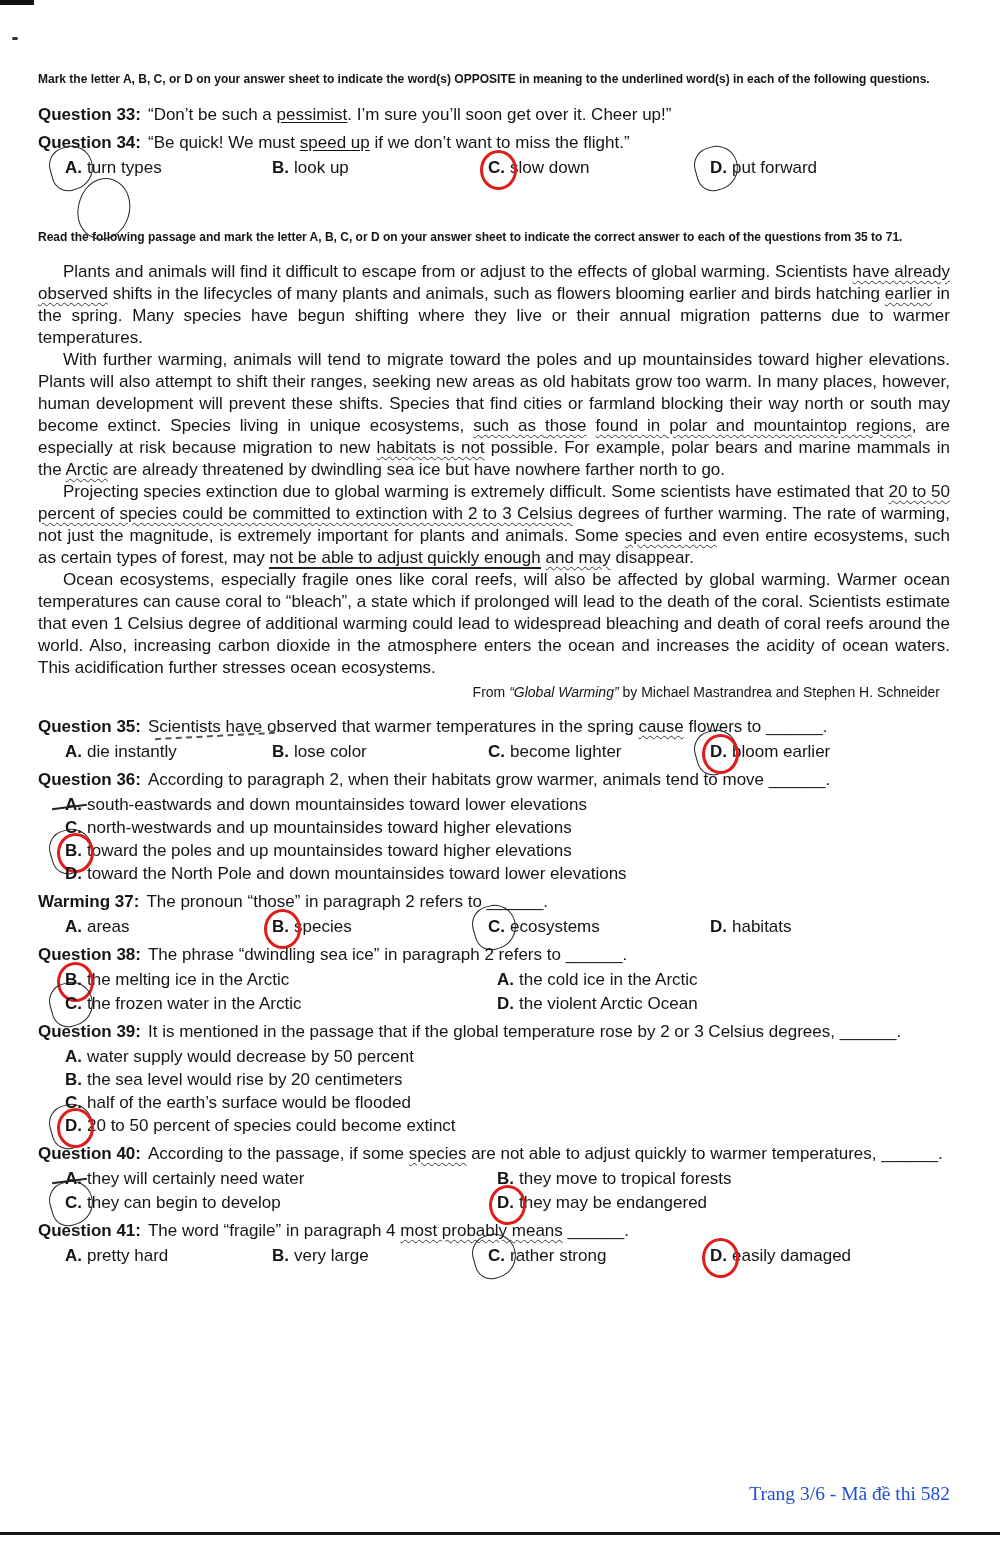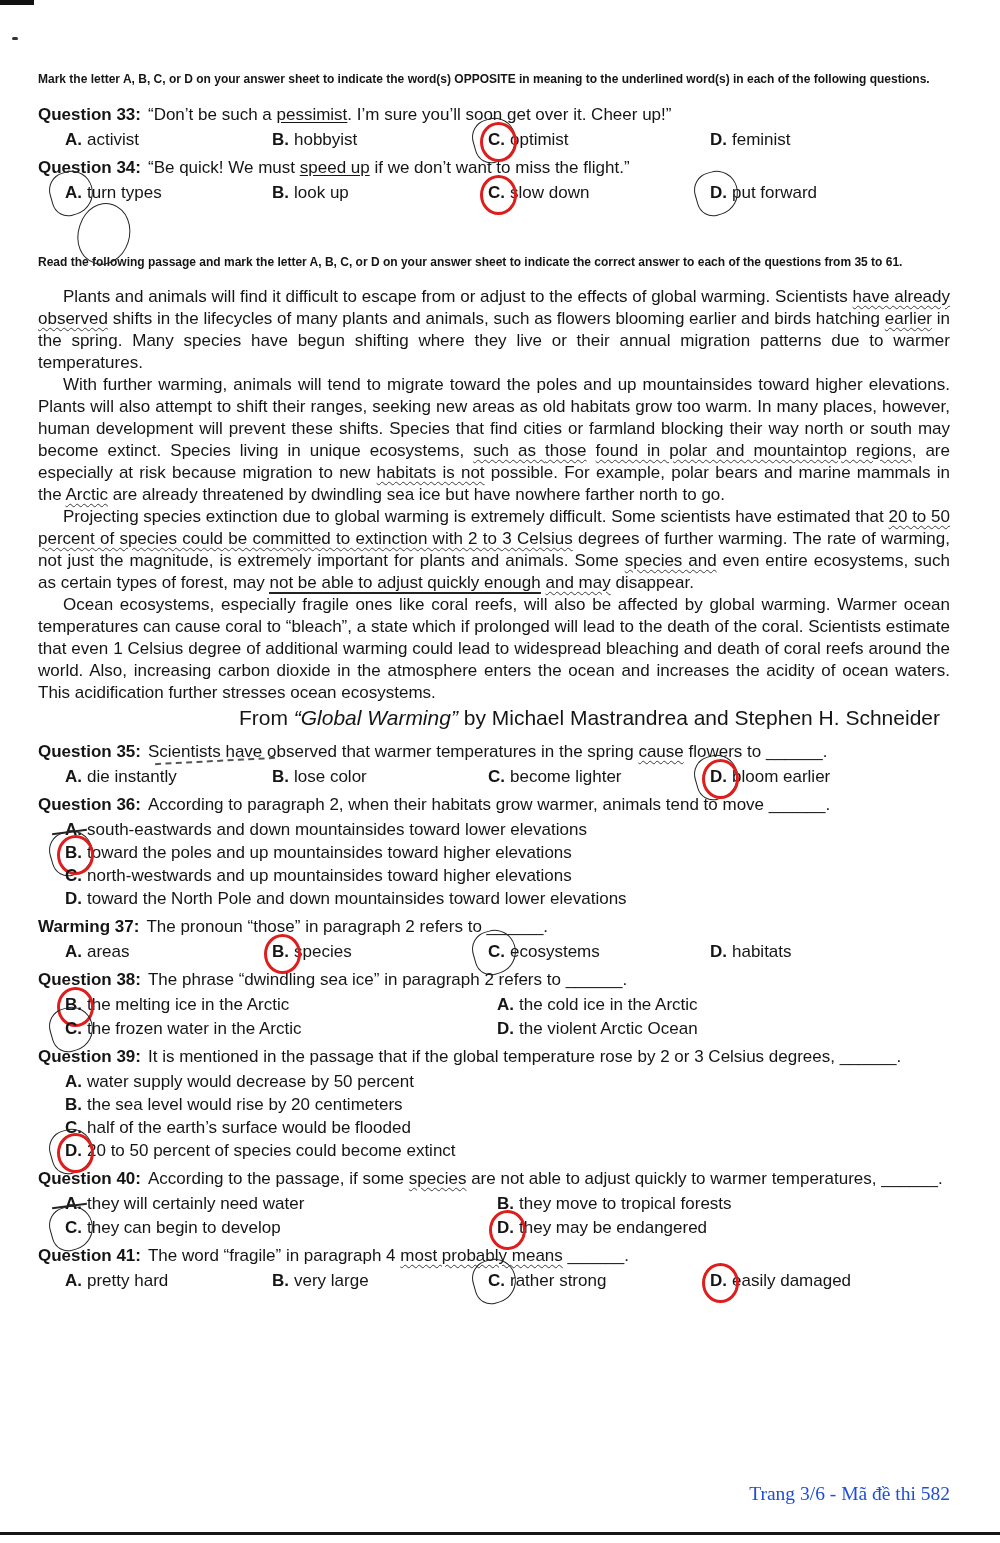--- a/index.html
+++ b/index.html
@@ -53,21 +53,21 @@
     position:absolute;left:40px;top:47px;width:52px;height:62px;
     border:1.8px solid var(--pen);border-radius:48% 52% 50% 50%;
     transform:rotate(18deg);
   }
   .pen-dash{
     position:absolute;left:90px;top:-5px;width:120px;height:0;
     border-top:2px dashed #555;transform:rotate(-3deg);
   }
 
   .passage p{text-align:justify;text-indent:25px;margin:0;}
-  .attribution{text-align:right;font-size:21px;line-height:21px;margin:3px 10px 12px 0;}
+  .attribution{text-align:right;font-size:14px;line-height:21px;margin:3px 10px 12px 0;}
 
   .b{font-weight:400;}
   .i{font-style:italic;}
   .u{text-decoration:underline;text-underline-offset:2px;}
   .w{text-decoration:underline;text-decoration-style:wavy;text-decoration-thickness:1px;text-decoration-color:#3a3a3a;text-underline-offset:3px;}
   .u2{border-bottom:2.5px solid #222;}
 
   .footer{
     position:absolute;right:50px;bottom:38px;
     font-family:"Liberation Serif",serif;font-size:19.5px;color:#1d4ed8;
@@ -82,44 +82,38 @@
 
 <div class="content">
 
   <div class="instructions">Mark the letter A, B, C, or D on your answer sheet to indicate the word(s) OPPOSITE in meaning to the underlined word(s) in each of the following questions.</div>
   <div class="small-gap"></div>
 
   <div class="question">
     <div class="stem">
       <span class="qlabel">Question 33:</span><span><span>“Don’t be such a </span><span class="u">pessimist</span><span>. I’m sure you’ll soon get over it. Cheer up!”</span></span>
     </div>
-    <div class="opts cols4">
-      <span class="opt"><span class="letter">A.</span><span>activist</span></span>
-      <span class="opt"><span class="letter">B.</span><span>hobbyist</span></span>
-      <span class="opt mark-red mark-pen"><span class="letter">C.</span><span>optimist</span></span>
-      <span class="opt"><span class="letter">D.</span><span>feminist</span></span>
-    </div>
   </div>
 
   <div class="question">
     <div class="stem">
       <span class="qlabel">Question 34:</span><span><span>“Be quick! We must </span><span class="u">speed up</span><span> if we don’t want to miss the flight.”</span></span>
     </div>
     <div class="opts cols4">
       <span class="opt mark-pen"><span class="letter">A.</span><span>turn types</span></span>
       <span class="opt"><span class="letter">B.</span><span>look up</span></span>
       <span class="opt mark-red"><span class="letter">C.</span><span>slow down</span></span>
       <span class="opt mark-pen"><span class="letter">D.</span><span>put forward</span></span>
     </div>
     <i class="pen-loop"></i>
   </div>
 
   <div class="sec-gap"></div>
 
-  <div class="instructions">Read the following passage and mark the letter A, B, C, or D on your answer sheet to indicate the correct answer to each of the questions from 35 to 61.</div>
+  <div class="instructions">Read the following passage and mark the letter A, B, C, or D on your answer sheet to indicate the correct answer to each of the questions from 35 to 71.</div>
   <div class="small-gap"></div>
 
   <div class="passage">
     <p><span>Plants and animals will find it difficult to escape from or adjust to the effects of global warming. Scientists </span><span class="w">have already observed</span><span> shifts in the lifecycles of many plants and animals, such as flowers blooming earlier and birds hatching </span><span class="w">earlier</span><span> in the spring. Many species have begun shifting where they live or their annual migration patterns due to warmer temperatures.</span></p>
     <p><span>With further warming, animals will tend to migrate toward the poles and up mountainsides toward higher elevations. Plants will also attempt to shift their ranges, seeking new areas as old habitats grow too warm. In many places, however, human development will prevent these shifts. Species that find cities or farmland blocking their way north or south may become extinct. Species living in unique ecosystems, </span><span class="w">such as </span><span class="b w">those</span><span> </span><span class="w">found in polar and mountaintop regions</span><span>, are especially at risk because migration to new </span><span class="w">habitats is not</span><span> possible. For example, polar bears and marine mammals in the </span><span class="w">Arctic</span><span> are already threatened by </span><span class="b">dwindling sea ice</span><span> but have nowhere farther north to go.</span></p>
     <p><span>Projecting species extinction due to global warming is extremely difficult. Some scientists have estimated that </span><span class="w">20 to 50 percent of species could be committed to extinction with 2 to 3 Celsius</span><span> degrees of further warming. The rate of warming, not just the magnitude, is extremely important for plants and animals. Some </span><span class="w">species and</span><span> even entire ecosystems, such as certain types of forest, may </span><span class="u2">not be able to adjust quickly enough</span><span> </span><span class="w">and may</span><span> disappear.</span></p>
     <p><span>Ocean ecosystems, especially </span><span class="b">fragile</span><span> ones like coral reefs, will also be affected by global warming. Warmer ocean temperatures can cause coral to “bleach”, a state which if prolonged will lead to the death of the coral. Scientists estimate that even 1 Celsius degree of additional warming could lead to widespread bleaching and death of coral reefs around the world. Also, increasing carbon dioxide in the atmosphere enters the ocean and increases the acidity of ocean waters. This acidification further stresses ocean ecosystems.</span></p>
     <div class="attribution"><span>From </span><span class="i">“Global Warming”</span><span> by Michael Mastrandrea and Stephen H. Schneider</span></div>
   </div>
 
@@ -134,22 +128,22 @@
       <span class="opt mark-red mark-pen"><span class="letter">D.</span><span>bloom earlier</span></span>
     </div>
   </div>
 
   <div class="question">
     <div class="stem">
       <span class="qlabel">Question 36:</span><span><span>According to paragraph 2, when their habitats grow warmer, animals tend to move ______.</span></span>
     </div>
     <div class="opts vert">
       <span class="opt mark-strike"><span class="letter">A.</span><span>south-eastwards and down mountainsides toward lower elevations</span></span>
+      <span class="opt"><span class="letter">C.</span><span>north-westwards and up mountainsides toward higher elevations</span></span>
       <span class="opt mark-red mark-pen"><span class="letter">B.</span><span>toward the poles and up mountainsides toward higher elevations</span></span>
-      <span class="opt"><span class="letter">C.</span><span>north-westwards and up mountainsides toward higher elevations</span></span>
       <span class="opt"><span class="letter">D.</span><span>toward the North Pole and down mountainsides toward lower elevations</span></span>
     </div>
   </div>
 
   <div class="question">
     <div class="stem">
       <span class="qlabel">Warming 37:</span><span><span>The pronoun “</span><span class="b">those</span><span>” in paragraph 2 refers to ______.</span></span>
     </div>
     <div class="opts cols4">
       <span class="opt"><span class="letter">A.</span><span>areas</span></span>

